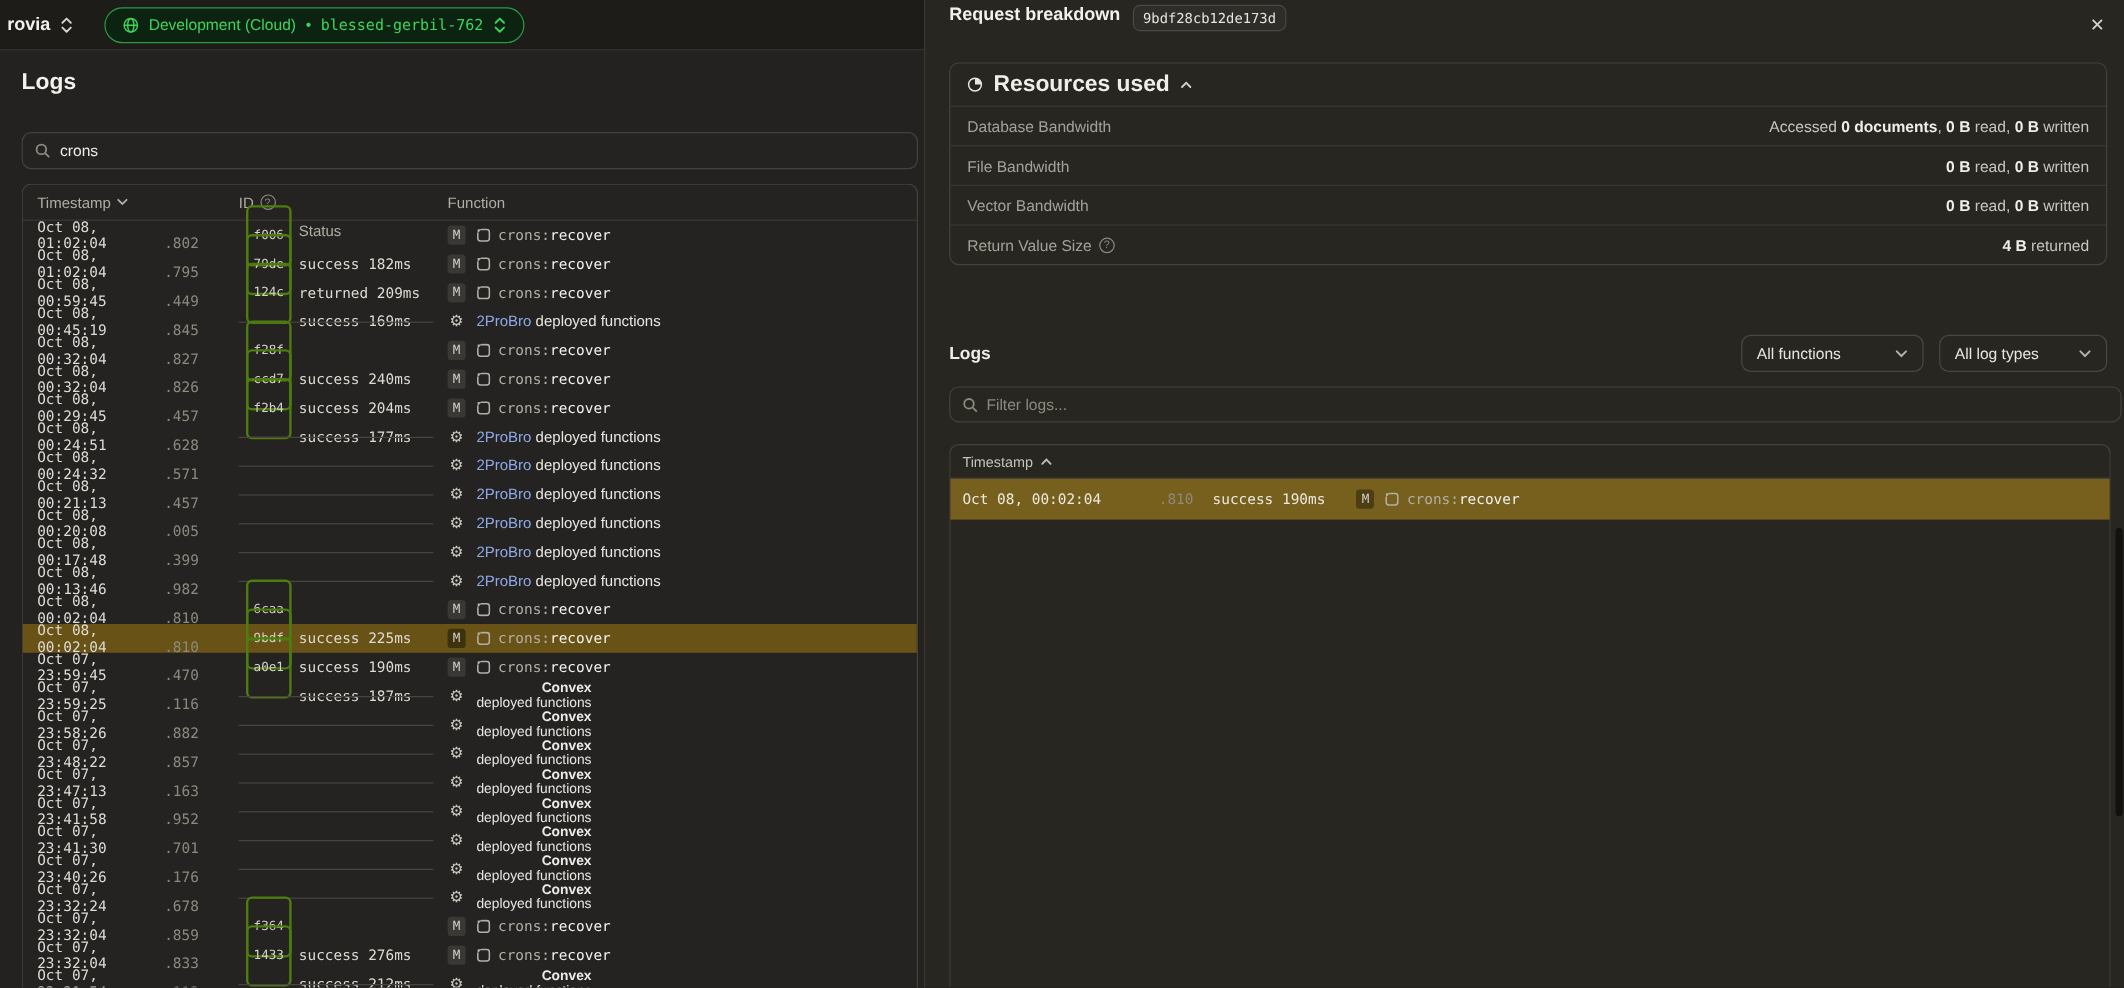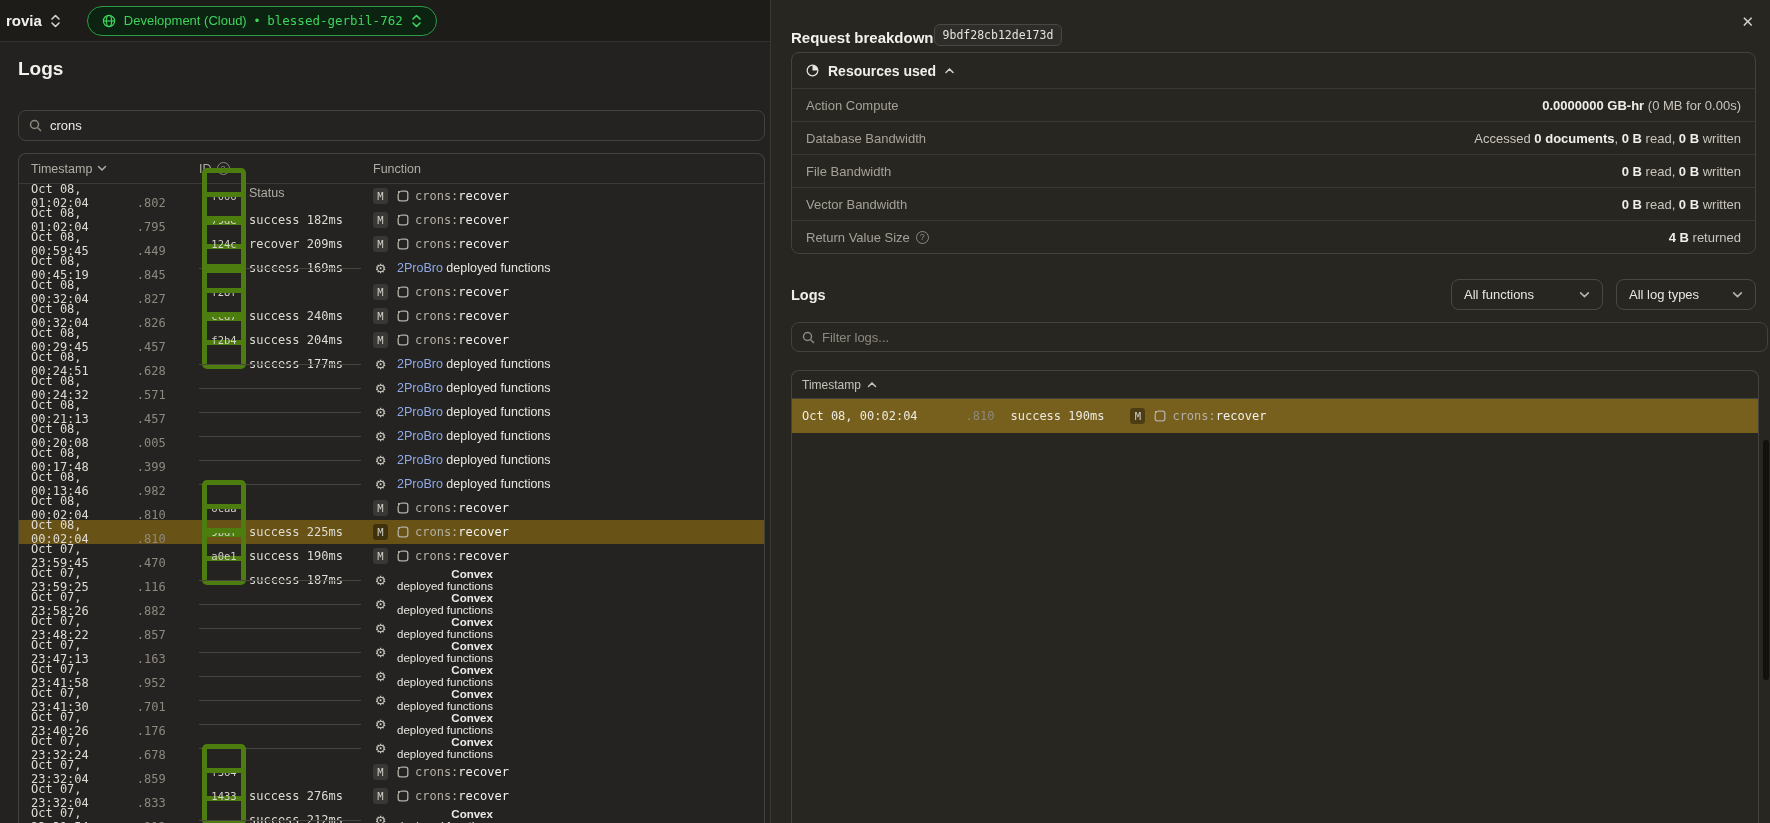--- a/index.html
+++ b/index.html
@@ -52,21 +52,21 @@
   .c-id   { width:50px;  flex:none;text-align:center; }
   .c-status { width:124px; flex:none;margin-top:48px; }
 
   .lt-row {
     height:24px; display:flex; align-items:center; padding-left:12px;
     font-family:"DejaVu Sans Mono", monospace; font-size:12px; color:#dedbd4; cursor:pointer;
   }
   .lt-row.sel { background:#685216; }
   .ms { color:#8d897f;margin-left:48px; }
   .badge-id {
-    display:inline-block; border:5px solid #4d7c0f; border-radius:5px;
+    display:inline-block; border:2px solid #4d7c0f; border-radius:5px;
     padding:16px 4px; font-size:10.5px; line-height:15px; color:#d5d2ca;
   }
   .chip-m {
     width:15px; height:16px; background:#3a3834; border-radius:3px; flex:none;
     font-size:10.5px; color:#d0cdc5; display:flex; align-items:center; justify-content:center; margin-right:9px;
   }
   .sel .chip-m { background:rgba(0,0,0,0.4); }
   .fn-ic { display:flex; color:#b3afa6; margin-right:6px; flex:none; }
   .fn-prefix { color:#b3afa6; }
   .fn-name { color:#f2f1ed; }
@@ -77,31 +77,31 @@
   .dep { font-family:"Liberation Sans", sans-serif; font-size:12.5px; color:#e8e6e1; white-space:nowrap; }
   .dep-name { color:#8ea9e8; }
   .dep-wrap {
     font-family:"Liberation Sans", sans-serif; display:flex; flex-direction:column;
     align-items:flex-end; line-height:12.5px; font-size:11.5px; color:#e8e6e1; white-space:nowrap;
   }
   .dep-wrap .nm { font-weight:700; color:#eceae6; }
 
   
   .right { position:absolute; left:770px; top:0; right:0; bottom:0; background:#272621; border-left:1px solid #3a3833; }
-  .rp-head { position:absolute; top:24px; left:20px; display:flex; align-items:flex-end; gap:0; }
+  .rp-head { position:absolute; top:4px; left:20px; display:flex; align-items:flex-start; gap:10px; }
   .rp-title { font-size:15px; font-weight:700; color:#f2f1ed; }
   .req-badge {
     font-family:"DejaVu Sans Mono", monospace; font-size:11.5px; color:#e5e3dc;
     border:1px solid #4a4842; background:#2e2d29; border-radius:6px; padding:3px 8px;
   }
   .close-x { position:absolute; top:14px; right:16px; color:#d5d2ca; font-size:15px; cursor:pointer; line-height:1; }
 
   .card { position:absolute; top:52px; left:20px; right:14px; border:1px solid #44423d; border-radius:8px; }
   .card-head { height:35px; display:flex; align-items:center; gap:8px; padding:0 13px;
-               font-weight:700; font-size:14px; color:#f0eeea; cursor:pointer; }
+               font-weight:700; font-size:19px; color:#f0eeea; cursor:pointer; }
   .pie-ic, .chev { display:flex; color:#e8e6e1; }
   .res-row { height:33px; border-top:1px solid #3a3833; display:flex; align-items:center;
              justify-content:space-between; padding:0 14px; font-size:13px; }
   .res-label { color:#a5a198; display:flex; align-items:center; gap:6px; }
   .res-val { color:#c9c5bd; }
   .res-val b { color:#f0eeea; font-weight:700; }
 
   .logsbar { position:absolute; top:279px; left:20px; right:14px; height:31px; display:flex; align-items:center; }
   .logsbar h2 { font-size:14.5px; font-weight:700; color:#f0eeea; margin-right:auto; }
   .dd { height:31px; border:1px solid #4a4842; border-radius:8px; display:flex; align-items:center;
@@ -200,21 +200,21 @@
             <svg width="12" height="12" viewBox="0 0 12 12" fill="none" stroke="currentColor" stroke-width="1.3" stroke-linecap="round">
               <path d="M4.2 1.2 H8.6 Q10.8 1.2 10.8 3.4 V8.6 Q10.8 10.8 8.6 10.8 H3.4 Q1.2 10.8 1.2 8.6 V4.4"></path>
               <path d="M1 1 L4.4 1 L1 4.4 Z" fill="currentColor" stroke="none"></path>
             </svg>
           </span>
           <span><span class="fn-prefix">crons:</span><span class="fn-name">recover</span></span>
         </div>
         <div class="lt-row">
           <span class="c-time"><span>Oct 08, 01:02:04</span><span class="ms">.795</span></span>
           <span class="c-id"><span class="badge-id">79de</span></span>
-          <span class="c-status">recover 209ms</span>
+          <span class="c-status">returned 209ms</span>
           <span class="chip-m">M</span>
           <span class="fn-ic">
             <svg width="12" height="12" viewBox="0 0 12 12" fill="none" stroke="currentColor" stroke-width="1.3" stroke-linecap="round">
               <path d="M4.2 1.2 H8.6 Q10.8 1.2 10.8 3.4 V8.6 Q10.8 10.8 8.6 10.8 H3.4 Q1.2 10.8 1.2 8.6 V4.4"></path>
               <path d="M1 1 L4.4 1 L1 4.4 Z" fill="currentColor" stroke="none"></path>
             </svg>
           </span>
           <span><span class="fn-prefix">crons:</span><span class="fn-name">recover</span></span>
         </div>
         <div class="lt-row">
@@ -509,24 +509,20 @@
           </svg>
       </span>
       <span>Resources used</span>
       <span class="chev">
         <svg width="11" height="7" viewBox="0 0 10 7" fill="none" stroke="#d5d2ca" stroke-width="1.5" stroke-linecap="round">
             <path d="M1.5 5.5 L5 2 L8.5 5.5"></path>
           </svg>
       </span>
     </div>
     <div id="res-rows">
-        <div class="res-row">
-          <span class="res-label">Action Compute</span>
-          <span class="res-val"><b>0.0000000 GB-hr</b><span> (0 MB for 0.00s)</span></span>
-        </div>
         <div class="res-row">
           <span class="res-label">Database Bandwidth</span>
           <span class="res-val"><span>Accessed </span><b>0 documents</b><span>, </span><b>0 B</b><span> read, </span><b>0 B</b><span> written</span></span>
         </div>
         <div class="res-row">
           <span class="res-label">File Bandwidth</span>
           <span class="res-val"><b>0 B</b><span> read, </span><b>0 B</b><span> written</span></span>
         </div>
         <div class="res-row">
           <span class="res-label">Vector Bandwidth</span>

